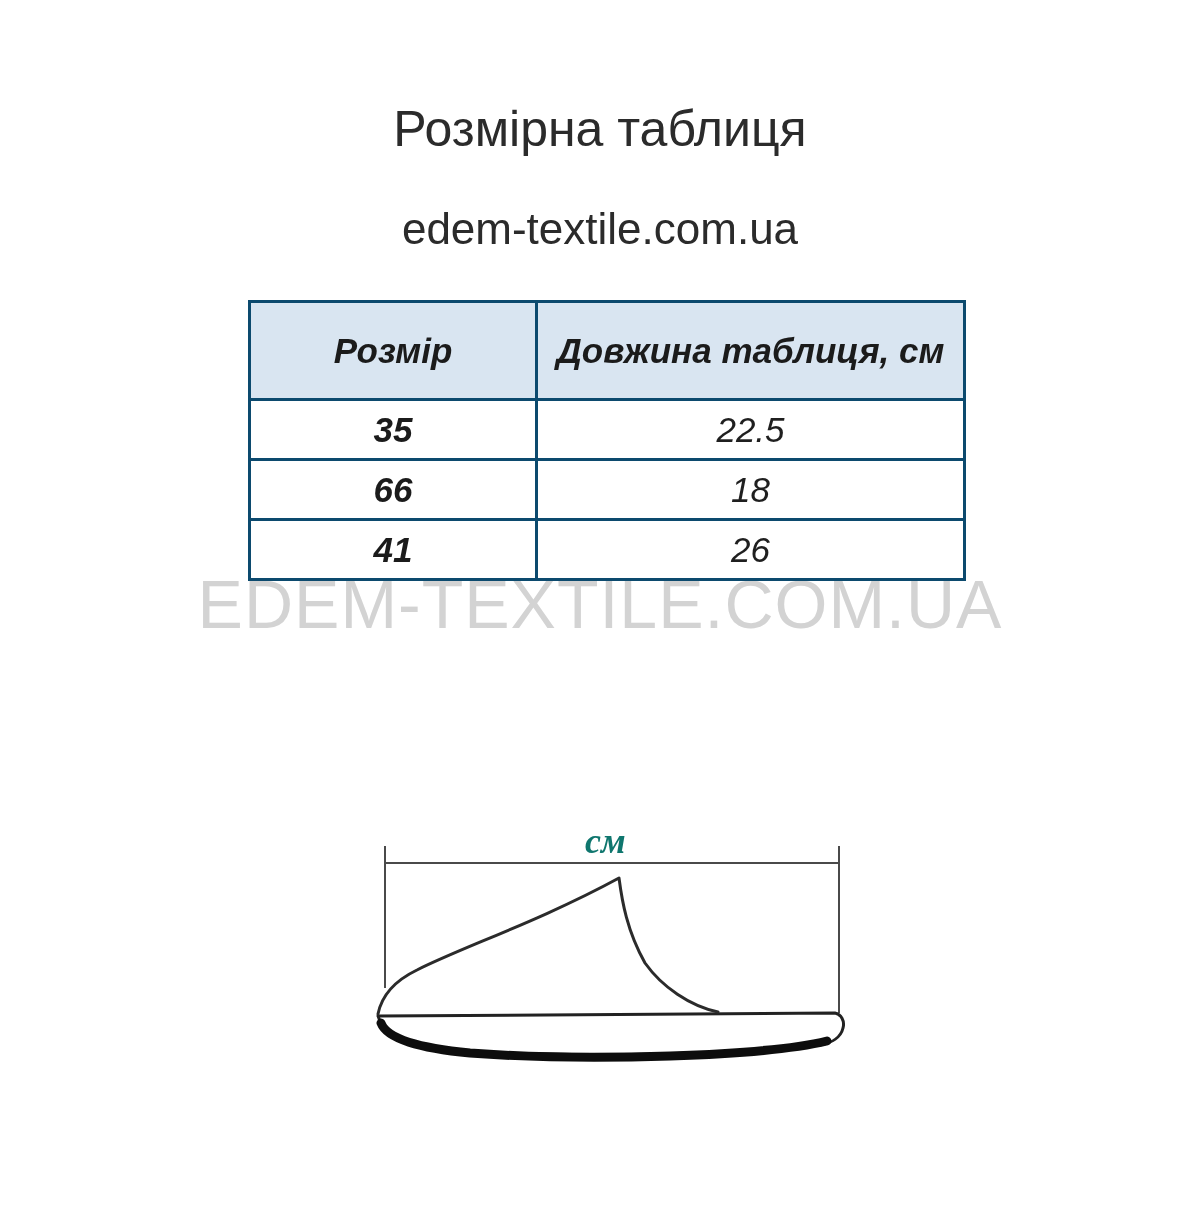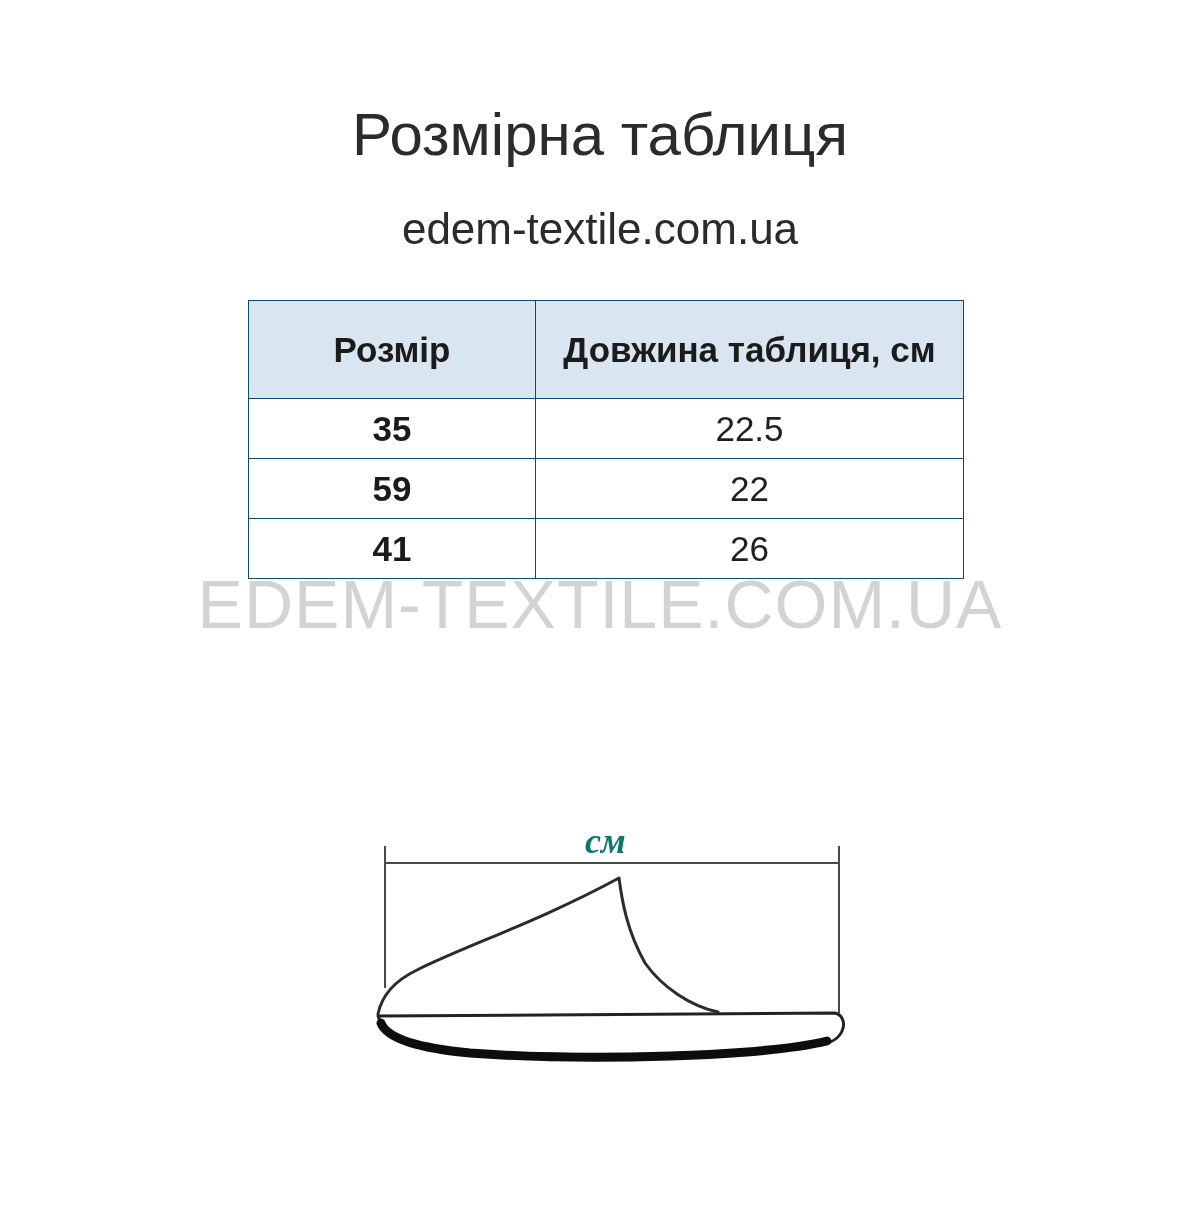--- a/index.html
+++ b/index.html
@@ -11,21 +11,21 @@
     font-family: "Liberation Sans", sans-serif;
     color: #262626;
     overflow: hidden;
   }
   .page-title {
     position: absolute;
     top: 100px;
     left: 0;
     width: 1200px;
     text-align: center;
-    font-size: 60px;
+    font-size: 50px;
     font-weight: 400;
     color: #2b2b2b;
   }
   .site-url {
     position: absolute;
     top: 204px;
     left: 0;
     width: 1200px;
     text-align: center;
     font-size: 44px;
@@ -51,25 +51,26 @@
     left: 248px;
     top: 300px;
     width: 715px;
     border-collapse: collapse;
     table-layout: fixed;
     z-index: 1;
   }
   .size-table col.c1 { width: 287px; }
   .size-table col.c2 { width: 428px; }
   .size-table th, .size-table td {
-    border: 1px solid #0c4a6e;
+    border: 3px solid #0c4a6e;
     text-align: center;
     vertical-align: middle;
     font-size: 35px;
     background: transparent;
+    font-style: italic;
   }
   .size-table thead tr { height: 98px; }
   .size-table tbody tr { height: 60px; }
   .size-table th {
     background: #d9e5f1;
     font-weight: 700;
     color: #1b1b1b;
   }
   .size-table td.size-cell { font-weight: 700; color: #1b1b1b; }
   .size-table td.length-cell { font-weight: 400; color: #1f1f1f; }
@@ -111,22 +112,22 @@
       <th>Розмір</th>
       <th>Довжина таблиця, см</th>
     </tr>
   </thead>
   <tbody>
     <tr>
       <td class="size-cell">35</td>
       <td class="length-cell">22.5</td>
     </tr>
     <tr>
-      <td class="size-cell">59</td>
-      <td class="length-cell">22</td>
+      <td class="size-cell">66</td>
+      <td class="length-cell">18</td>
     </tr>
     <tr>
       <td class="size-cell">41</td>
       <td class="length-cell">26</td>
     </tr>
   </tbody>
 </table>
 
 <span class="cm-label">см</span>
 

